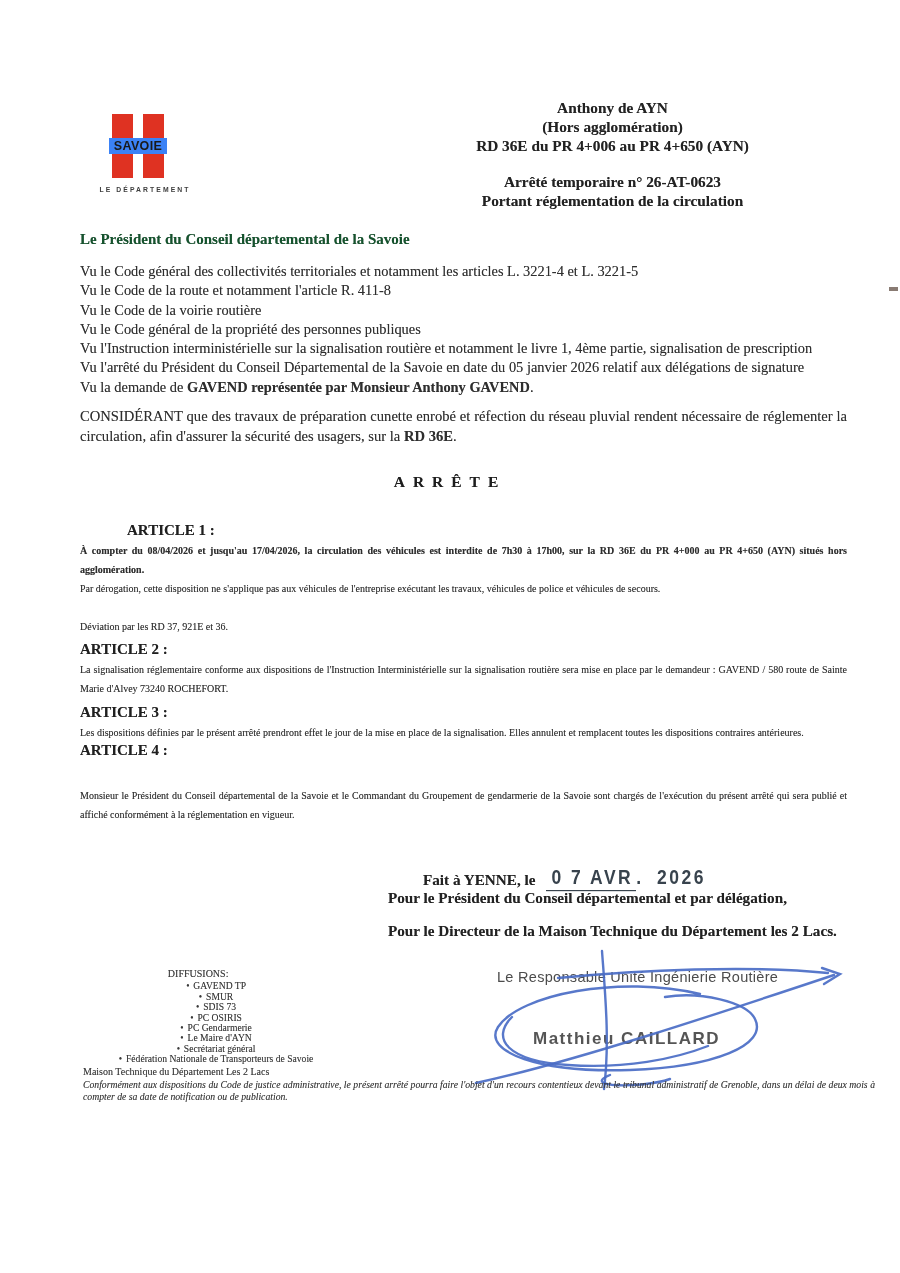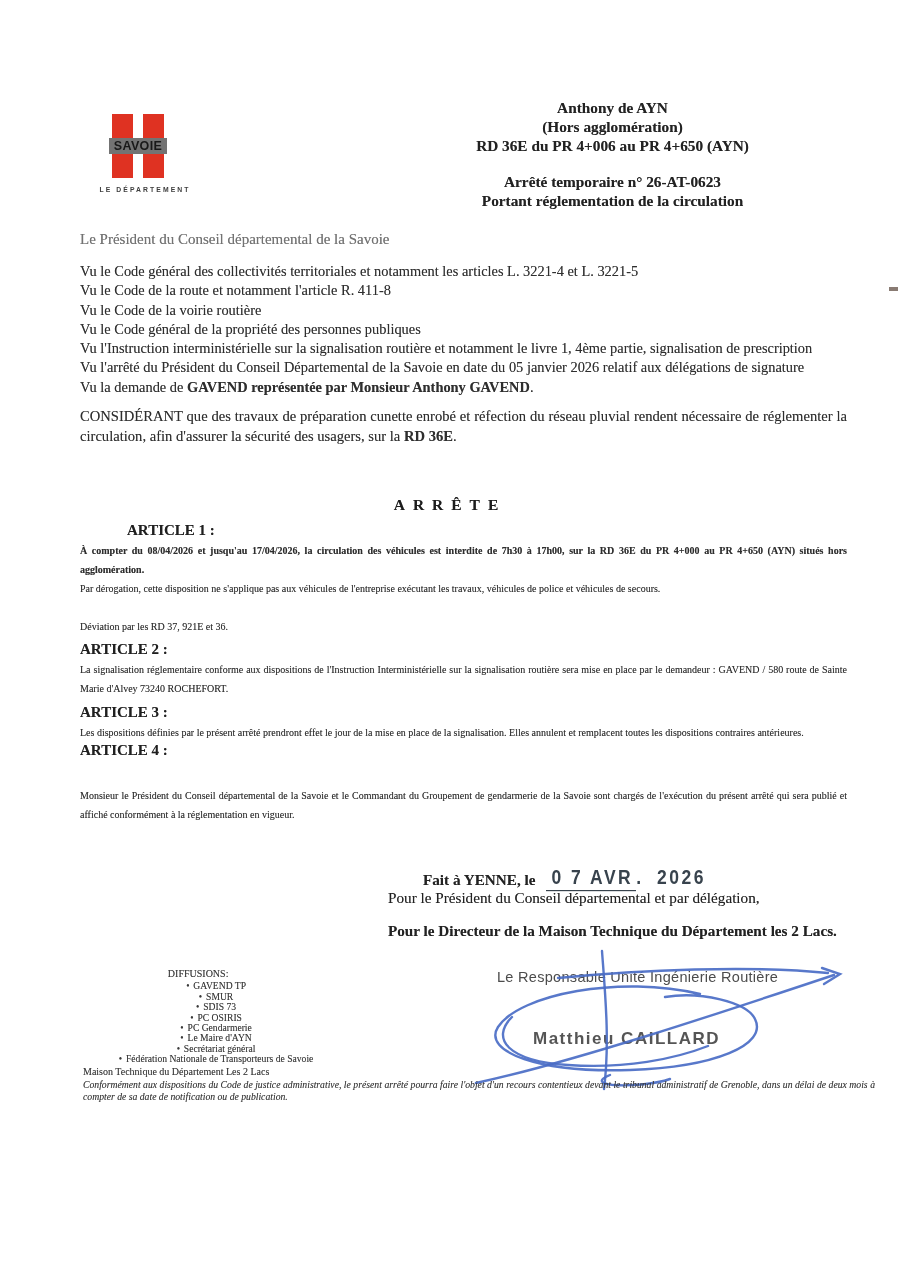--- a/index.html
+++ b/index.html
@@ -11,54 +11,54 @@
   .just{text-align:justify;}
 
   
   .logo{position:absolute;left:99px;top:112px;width:90px;height:90px;color:#df3222;}
   .logo-sq{position:absolute;width:21px;background:currentColor;}
   .sq-tl{left:13px;top:2px;height:26px;}
   .sq-tr{left:44px;top:2px;height:26px;}
   .sq-bl{left:13px;top:42px;height:24px;}
   .sq-br{left:44px;top:42px;height:24px;}
   .logo-brand{position:absolute;left:10px;top:26px;width:58px;height:16px;line-height:16px;
-      background:#737373;text-align:center;font-family:"Liberation Sans",sans-serif;
+      background:#3b82f6;text-align:center;font-family:"Liberation Sans",sans-serif;
       font-weight:bold;font-size:12.5px;letter-spacing:.4px;color:#191919;text-shadow:none;}
   .logo-tagline{position:absolute;left:0;top:74px;width:92px;text-align:center;
       font-family:"Liberation Sans",sans-serif;font-weight:bold;font-size:6.8px;
       letter-spacing:2.1px;color:#3d3d3d;text-shadow:none;white-space:nowrap;}
 
   
   .hdr{left:440px;top:98px;width:345px;text-align:center;font-weight:bold;
        font-size:15.3px;line-height:19.2px;color:#222;}
   .hgap{height:16px;}
 
   
-  .author{left:80px;top:231px;font-size:15px;font-weight:normal;color:#737373;}
+  .author{left:80px;top:231px;font-size:15px;font-weight:bold;color:#14532d;}
   .vu{left:80px;top:262px;font-size:14.4px;line-height:19.3px;white-space:nowrap;}
   .considerant{left:80px;top:407px;width:767px;font-size:14.6px;line-height:19.5px;text-align:justify;}
   .arrete{left:0;top:473px;width:900px;text-align:center;font-weight:bold;
-          font-size:15.5px;letter-spacing:8px;color:#1d1d1d;margin-top:23px;}
+          font-size:15.5px;letter-spacing:8px;color:#1d1d1d;}
 
   
   .art-h{font-weight:bold;font-size:15px;color:#1f1f1f;}
   .para{width:767px;font-size:10px;line-height:19.3px;}
   .a1h{left:80px;top:522px;margin-left:47px;} .a1p1{left:80px;top:541px;} .a1p2{left:80px;top:579px;} .a1p3{left:80px;top:617px;}
   .a2h{left:80px;top:641px;} .a2p{left:80px;top:660px;}
   .a3h{left:80px;top:704px;} .a3p{left:80px;top:723px;}
   .a4h{left:80px;top:742px;} .a4p{left:80px;top:786px;}
 
   
   .fait{left:388px;top:869px;font-size:15.2px;font-weight:bold;color:#222;margin-left:35px;}
   .stamp{display:inline-block;margin-left:10px;font-family:"Liberation Sans",sans-serif;
          font-weight:bold;font-size:17.5px;letter-spacing:2.5px;color:#38434d;
          transform:scaleY(1.18);transform-origin:bottom;text-shadow:none;}
   .stamp-u{border-bottom:1.6px solid #38434d;padding:0 3px 1px 6px;}
   .stamp-r{word-spacing:6px;}
-  .deleg1{left:388px;top:889px;font-size:15.2px;font-weight:normal;color:#222;}
+  .deleg1{left:388px;top:889px;font-size:15.2px;font-weight:bold;color:#222;}
   .deleg2{left:388px;top:922px;font-size:15.2px;font-weight:bold;color:#222;text-align:center;}
   .signer-title{left:497px;top:969px;font-family:"Liberation Sans",sans-serif;
       font-size:14.5px;color:#4c4c4c;letter-spacing:.3px;text-shadow:none;}
   .signer-name{left:533px;top:1029px;font-family:"Liberation Sans",sans-serif;font-weight:bold;
       font-size:17px;color:#555;letter-spacing:1.5px;text-shadow:none;}
   .sig-svg{position:absolute;left:460px;top:947px;width:400px;height:146px;color:#4a6dc6;}
   .sig-svg path{fill:none;stroke:currentColor;stroke-width:2.4;stroke-linecap:round;opacity:.92;}
 
   
   .diff{left:83px;top:969px;font-size:9.6px;line-height:10.4px;color:#3a3a3a;text-align:center;}

